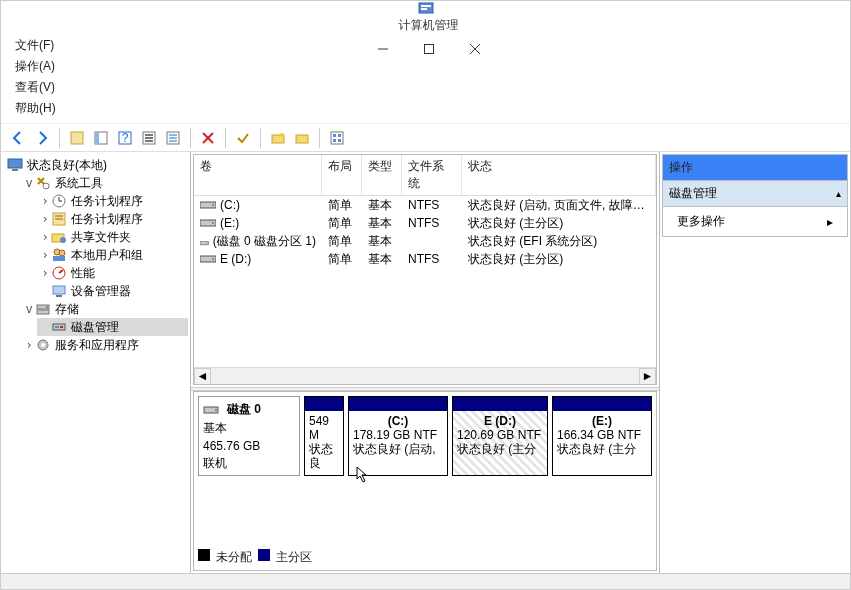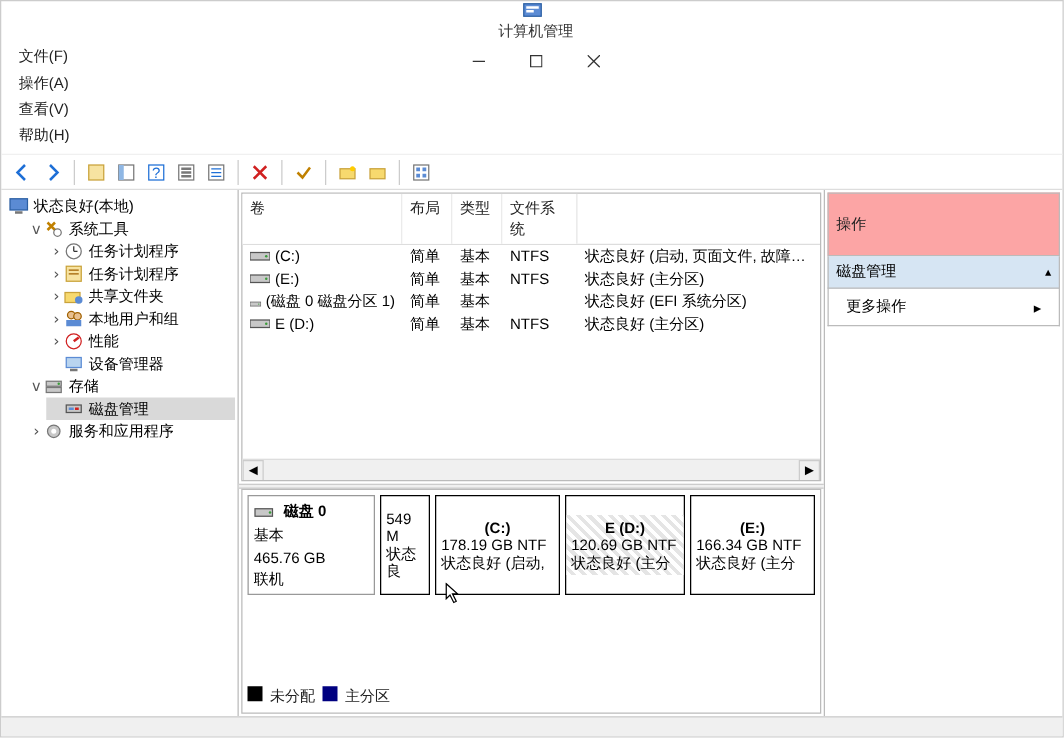--- a/index.html
+++ b/index.html
@@ -37,30 +37,30 @@
   .hscroll { height:17px; background:#f0f0f0; display:flex; align-items:center; border-top:1px solid #ddd;}
   .hscroll .arrow { width:17px; height:17px; display:flex; align-items:center; justify-content:center; background:#f0f0f0; border:1px solid #ccc;}
   .hscroll .track { flex:1;}
   .splitter { height:4px; background:#f0f0f0; border-top:1px solid #ccc; border-bottom:1px solid #ccc;}
   .disk-panel { height:180px; border:1px solid #bbb; margin:0 2px 2px 2px; display:flex; flex-direction:column; padding:4px; overflow:hidden;}
   .disk-row { display:flex; height:80px; gap:4px;}
   .disk-label-box { width:108px; border:1px solid #999; background:#fff; padding:4px;}
   .disk-label-box .hdr { display:flex; align-items:center; gap:4px; font-weight:bold;}
   .disk-label-box .line { margin-top:2px;}
   .part-row { flex:1; display:flex; gap:4px;}
-  .part-box { border:1px solid #000; display:flex; flex-direction:row; overflow:hidden;align-items:center;}
+  .part-box { border:1px solid #000; display:flex; flex-direction:column; overflow:hidden;}
   .part-top { height:14px; background:#000080;}
   .part-body { flex:1; padding:3px 4px; font-size:11px; line-height:14px; overflow:hidden;}
   .part-body .pname { font-weight:bold; text-align:center;}
   .hatched .part-body { background: repeating-linear-gradient(45deg,#fff,#fff 3px,#e5e5e5 3px,#e5e5e5 6px);}
   .legend { margin-top:auto; padding-top:6px; display:flex; align-items:flex-start; gap:6px; color:#222;}
   .legend .sw { width:12px; height:12px; display:inline-block;}
   .sw-black{background:#000;} .sw-navy{background:#000080;}
   .right-pane { width:190px; padding:2px; display:flex; flex-direction:column;}
-  .rp-head { padding:16px 6px; font-weight:normal; color:#222; border:1px solid #bbb; background:#fca5a5;}
+  .rp-head { padding:4px 6px; font-weight:normal; color:#222; border:1px solid #bbb; background:#3b82f6;}
   .rp-section { background:#d6e5f3; padding:4px 6px; display:flex; align-items:center; border:1px solid #bbb; border-top:none;}
   .rp-section .arrow-up { margin-left:auto; font-size:10px;}
   .rp-item { padding:6px 14px; display:flex; align-items:center; border:1px solid #bbb; border-top:none;}
   .rp-item .chev { margin-left:auto;}
   .statusbar { height:16px; border-top:1px solid #ccc; background:#f0f0f0;}
 </style>
 </head>
 <body>
 
 <div class="titlebar">
@@ -331,20 +331,21 @@
   </div>
 
   <div class="center-pane">
 
     <div class="vol-table">
       <div class="vol-head">
         <div class="vh vh0">卷</div>
         <div class="vh vh1">布局</div>
         <div class="vh vh2">类型</div>
         <div class="vh vh3">文件系统</div>
+        <div class="vh vh4">状态</div>
       </div>
       <div class="vol-body" id="vol-body">
           <div class="vol-row">
             <div class="vc vc0">
               <span class="drive-glyph"><svg viewBox="0 0 16 12">
                   <rect x="0" y="3" width="16" height="6" fill="#c8c8c8" stroke="#555"></rect>
                   <circle cx="13" cy="6" r="1" fill="#3a9c3a"></circle>
                 </svg></span>
               <span>(C:)</span>
             </div>

